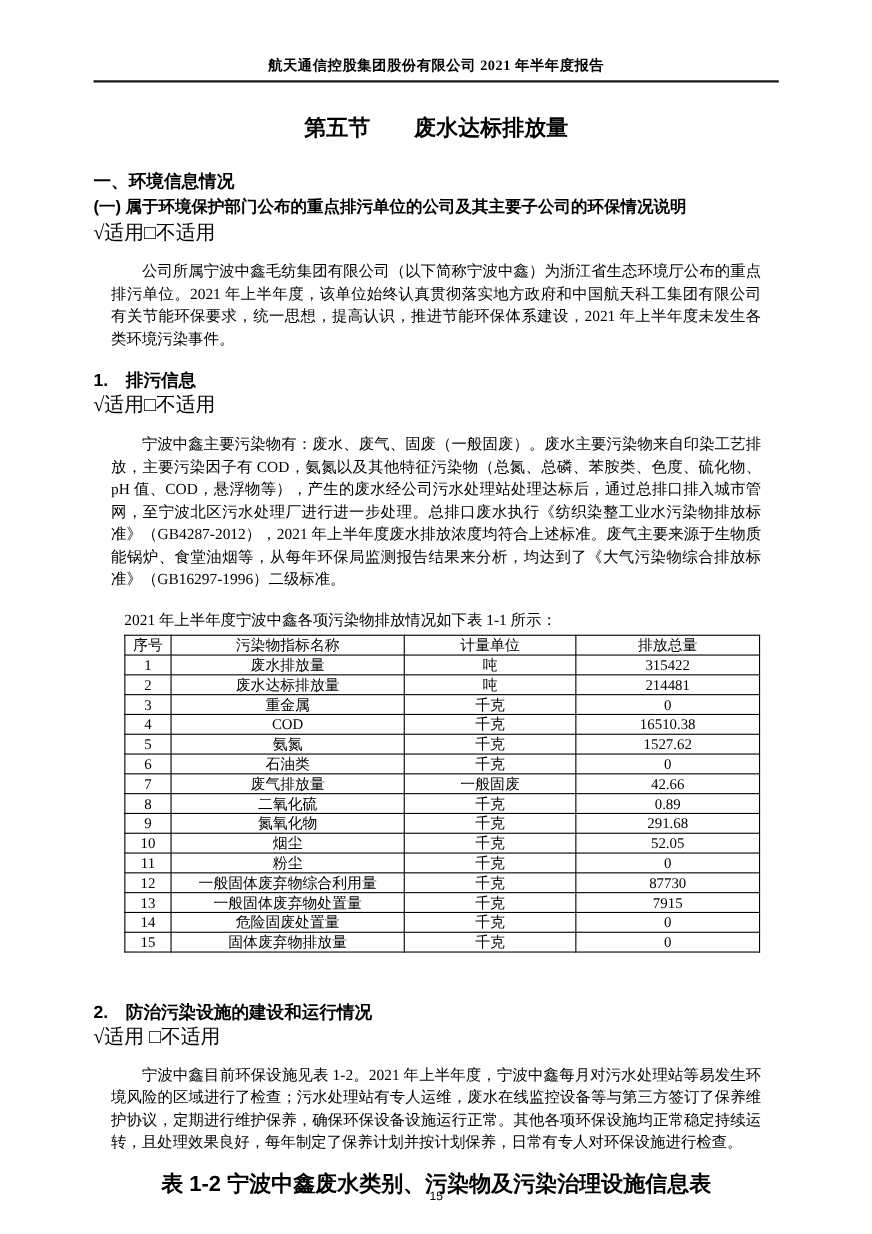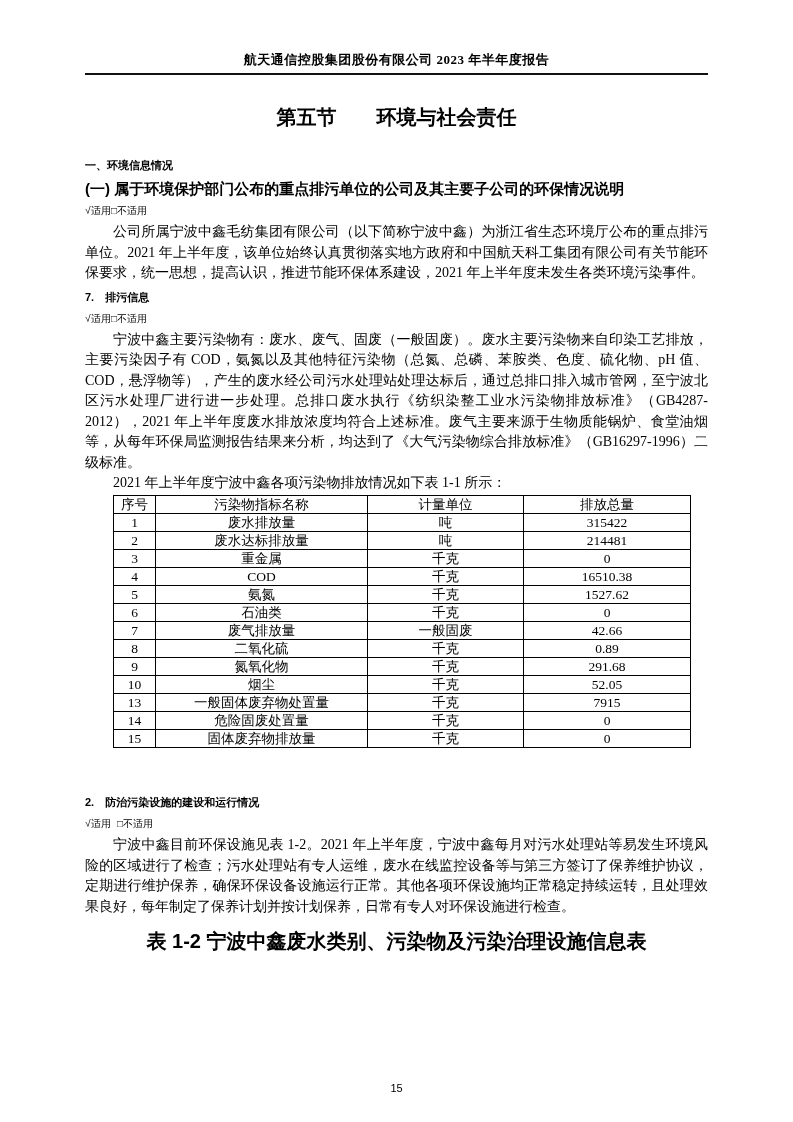--- a/index.html
+++ b/index.html
@@ -33,42 +33,41 @@
     text-align:center;
     font-family:"Liberation Sans","DejaVu Sans",sans-serif;
     font-weight:bold;
     font-size:20px;
     line-height:28px;
   }
   .h-level1{
     margin-top:24px;
     font-family:"Liberation Sans","DejaVu Sans",sans-serif;
     font-weight:bold;
-    font-size:11px;
+    font-size:16px;
     line-height:21px;
   }
   .h-level2{
     margin-top:2px;
     font-family:"Liberation Sans","DejaVu Sans",sans-serif;
     font-weight:bold;
     font-size:15px;
     line-height:22px;
   }
   .applicable{
-    font-size:10px;
+    font-size:18px;
     line-height:21px;
     margin-top:1px;
-    font-family:Liberation Mono, monospace;
   }
   .para{
     font-size:14px;
     line-height:20.5px;
     text-align:justify;
     text-indent:2em;
-    margin:0;
+    margin:16px;
   }
   .table-intro{
     font-size:14px;
     line-height:20px;
     text-indent:2em;
   }
   table.pollutant{
     border-collapse:collapse;
     margin-left:28px;
     margin-top:2px;
@@ -103,34 +102,34 @@
     text-align:center;
     font-family:"Liberation Sans","DejaVu Sans",sans-serif;
     font-size:11px;
   }
 </style>
 </head>
 <body>
 
 <div class="page">
 
-  <div class="doc-header">航天通信控股集团股份有限公司 2023 年半年度报告</div>
+  <div class="doc-header">航天通信控股集团股份有限公司 2021 年半年度报告</div>
   <div class="header-rule"></div>
 
-  <div class="chapter-title">第五节　　环境与社会责任</div>
+  <div class="chapter-title">第五节　　废水达标排放量</div>
 
   <div class="h-level1">一、环境信息情况</div>
 
   <div class="h-level2">(一) 属于环境保护部门公布的重点排污单位的公司及其主要子公司的环保情况说明</div>
 
   <div class="applicable">√适用□不适用</div>
 
   <p class="para">公司所属宁波中鑫毛纺集团有限公司（以下简称宁波中鑫）为浙江省生态环境厅公布的重点排污单位。2021 年上半年度，该单位始终认真贯彻落实地方政府和中国航天科工集团有限公司有关节能环保要求，统一思想，提高认识，推进节能环保体系建设，2021 年上半年度未发生各类环境污染事件。</p>
 
-  <div class="h-level1" style="margin-top:3px;">7.　排污信息</div>
+  <div class="h-level1" style="margin-top:3px;">1.　排污信息</div>
 
   <div class="applicable">√适用□不适用</div>
 
   <p class="para">宁波中鑫主要污染物有：废水、废气、固废（一般固废）。废水主要污染物来自印染工艺排放，主要污染因子有 COD，氨氮以及其他特征污染物（总氮、总磷、苯胺类、色度、硫化物、pH 值、COD，悬浮物等），产生的废水经公司污水处理站处理达标后，通过总排口排入城市管网，至宁波北区污水处理厂进行进一步处理。总排口废水执行《纺织染整工业水污染物排放标准》（GB4287-2012），2021 年上半年度废水排放浓度均符合上述标准。废气主要来源于生物质能锅炉、食堂油烟等，从每年环保局监测报告结果来分析，均达到了《大气污染物综合排放标准》（GB16297-1996）二级标准。</p>
 
   <div class="table-intro">2021 年上半年度宁波中鑫各项污染物排放情况如下表 1-1 所示：</div>
 
   <table class="pollutant">
     <colgroup>
         <col style="width: 42px;">
@@ -201,20 +200,32 @@
           <td>千克</td>
           <td>291.68</td>
         </tr>
         <tr>
           <td>10</td>
           <td>烟尘</td>
           <td>千克</td>
           <td>52.05</td>
         </tr>
         <tr>
+          <td>11</td>
+          <td>粉尘</td>
+          <td>千克</td>
+          <td>0</td>
+        </tr>
+        <tr>
+          <td>12</td>
+          <td>一般固体废弃物综合利用量</td>
+          <td>千克</td>
+          <td>87730</td>
+        </tr>
+        <tr>
           <td>13</td>
           <td>一般固体废弃物处置量</td>
           <td>千克</td>
           <td>7915</td>
         </tr>
         <tr>
           <td>14</td>
           <td>危险固废处置量</td>
           <td>千克</td>
           <td>0</td>

